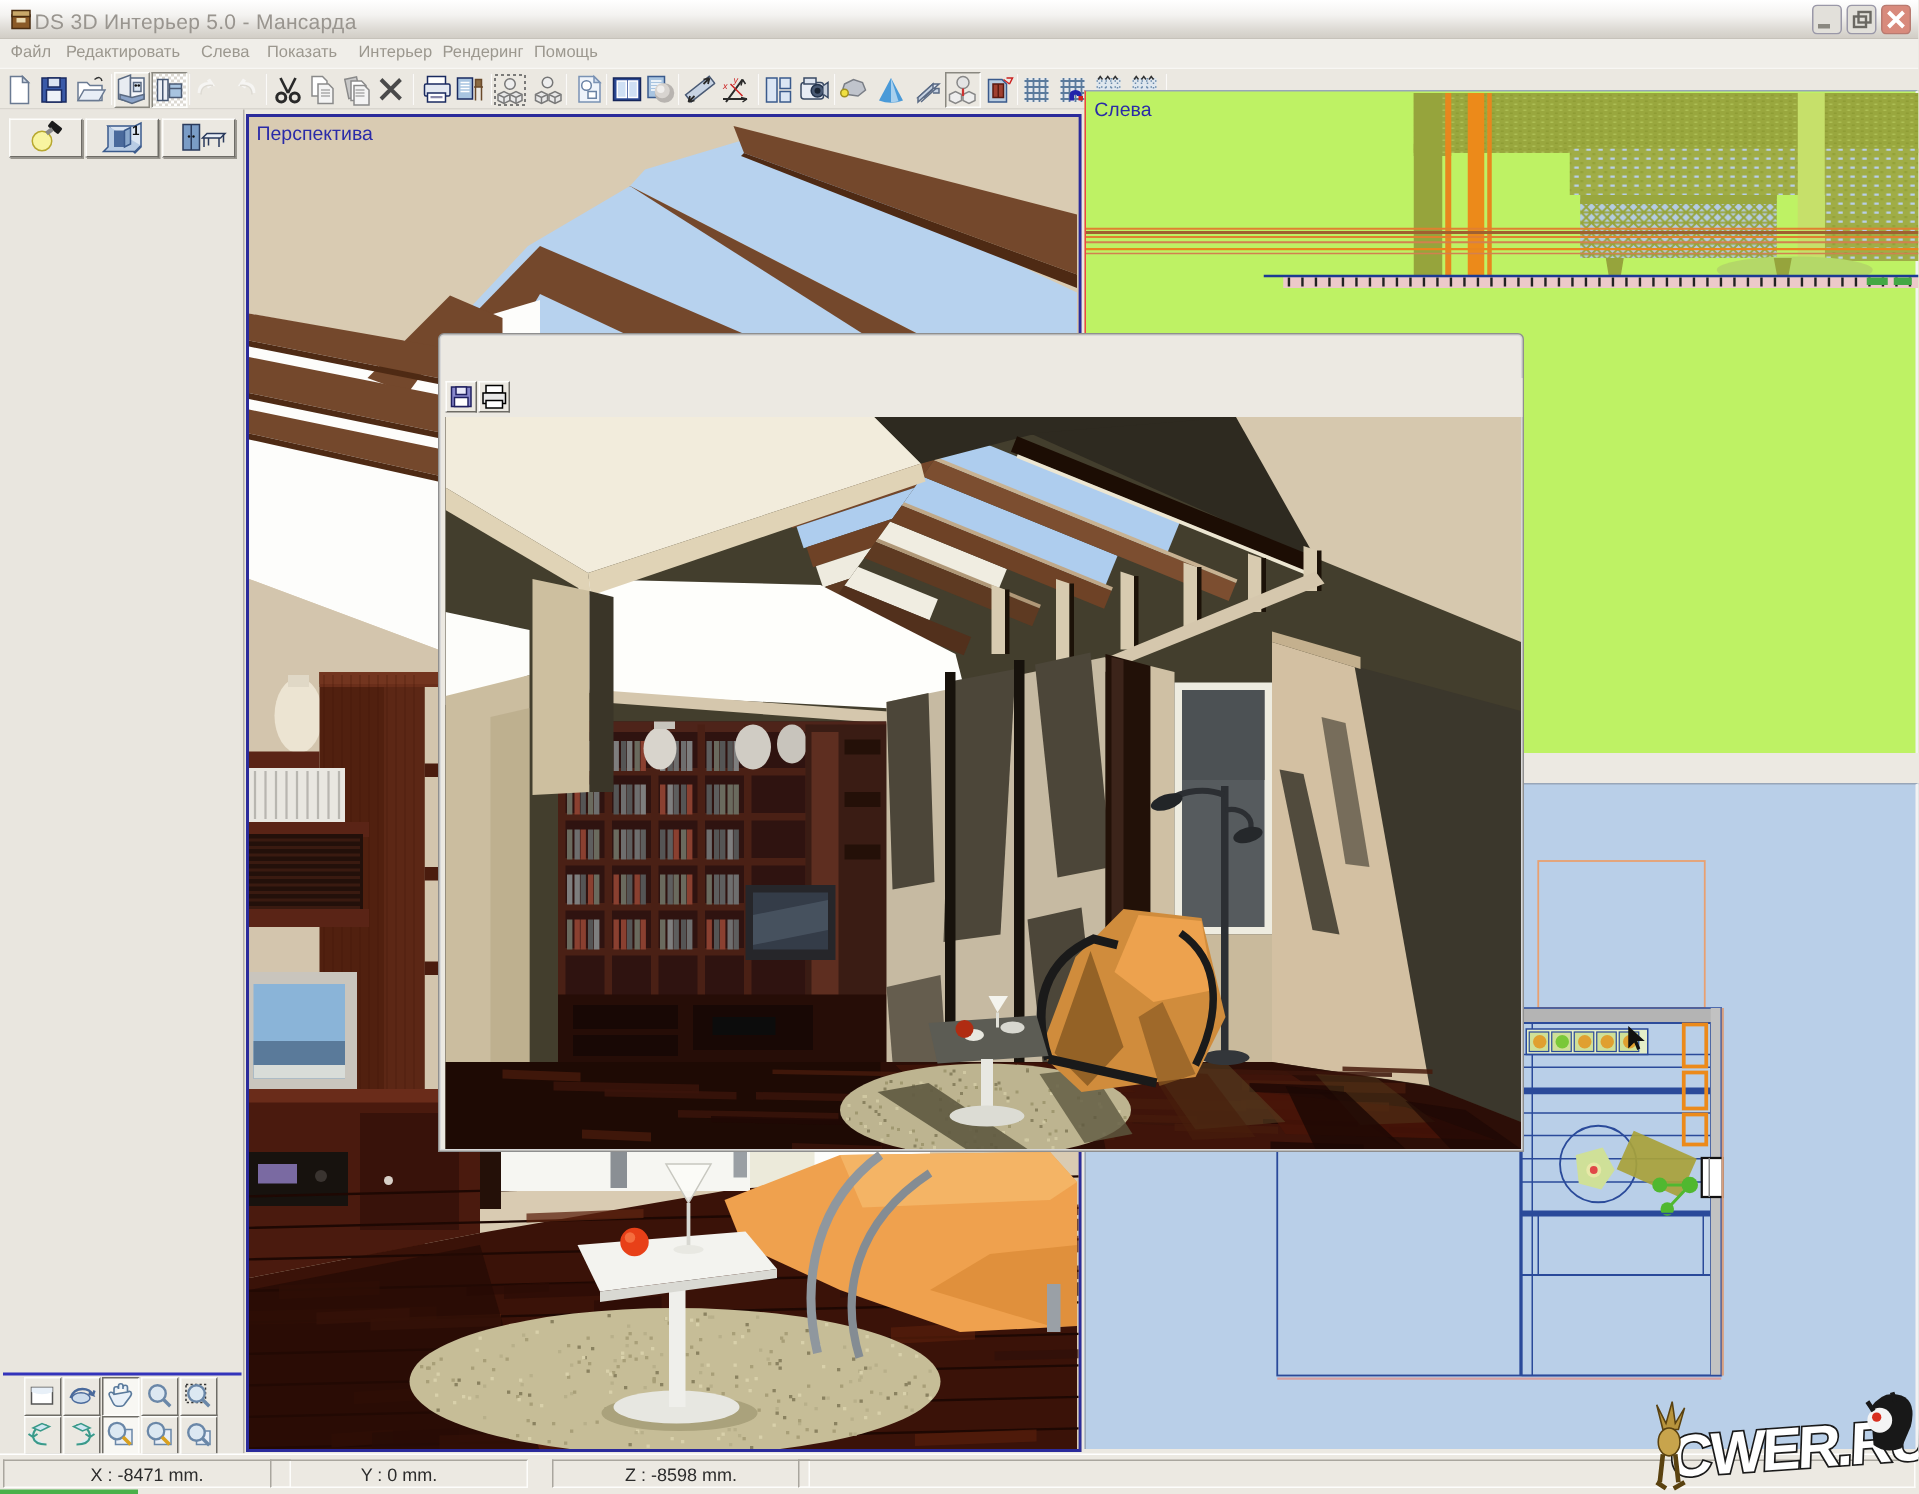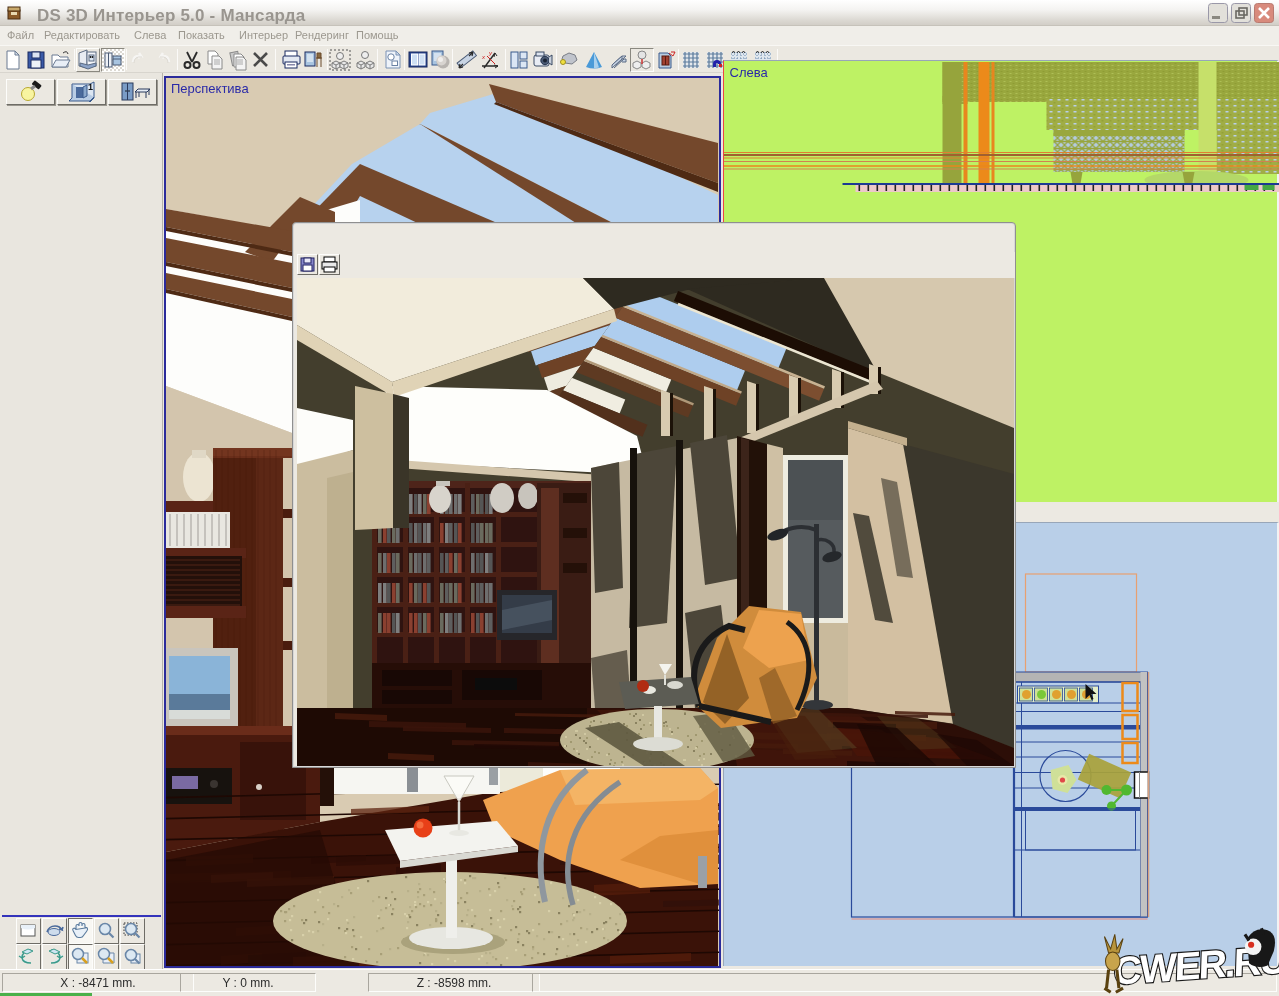--- a/index.html
+++ b/index.html
@@ -1,21 +1,21 @@
 <!DOCTYPE html>
 <html><head><meta charset="utf-8">
 <style>
 html,body{margin:0;padding:0;width:1279px;height:996px;overflow:hidden;
  font-family:"Liberation Sans",sans-serif;background:#ece9e2;position:relative}
 *{box-sizing:border-box}
 .abs{position:absolute}
 #titlebar{left:0;top:0;width:1279px;height:26px;
  background:linear-gradient(#ffffff,#f4f3f1 40%,#dcd9d3 80%,#d2cec7);
  border-bottom:1px solid #c6c2ba}
-#titlebar .txt{position:absolute;left:37px;top:6px;font-size:17px;font-weight:bold;color:#99958f;letter-spacing:0.2px}
+#titlebar .txt{position:absolute;left:23px;top:6px;font-size:14px;font-weight:normal;color:#99958f;letter-spacing:0.2px}
 #menubar{left:0;top:26px;width:1279px;height:19px;background:#f0eee9}
 #menubar span{position:absolute;top:3px;font-size:11px;color:#9c988f}
 #toolbar{left:0;top:45px;width:1279px;height:28px;background:#ebe8e1;border-top:1px solid #f8f7f4;border-bottom:1px solid #d8d5ce}
 .ti{position:absolute;top:3px}
 .tsep{position:absolute;top:3px;width:1px;height:21px;background:#c9c6bf;border-right:1px solid #fbfaf8}
 #leftpanel{left:0;top:73px;width:163px;height:896px;background:#e9e6df;border-right:1px solid #b5b2aa}
 .lbtn{position:absolute;width:49px;height:26px;background:#ebe8e1;border:1px solid;border-color:#fdfdfb #6e6c66 #6e6c66 #fdfdfb;box-shadow:1px 1px 0 #9a978f}
 .pbtn{position:absolute;width:25px;height:26px;background:#ebe8e1;border:1px solid;border-color:#fdfdfb #6e6c66 #6e6c66 #fdfdfb}
 #statusbar{left:0;top:969px;width:1279px;height:27px;background:#ece9e2;border-top:1px solid #fff}
 .spanel{position:absolute;top:3px;height:19px;border:1px solid;border-color:#a9a69e #fdfdfb #fdfdfb #a9a69e;font-size:12px;color:#2c2c2c;text-align:center;padding-top:2px}
@@ -1327,21 +1327,21 @@
         <rect x="357" y="428" width="8" height="36" fill="#e8e8e2"></rect>
         <ellipse cx="361" cy="466" rx="25" ry="7" fill="#dcdcd4"></ellipse>
         <polygon points="362,386 375,386 368,397" fill="#f4f4ee"></polygon>
         <line x1="368" y1="397" x2="368" y2="407" stroke="#e0e0d8" stroke-width="2"></line>
         <circle cx="346" cy="408" r="6" fill="#b02c12"></circle>
       </svg></div>
 </div>
 
 <div class="abs" id="statusbar">
  <div class="spanel" style="left:2px;width:192px">X : -8471 mm.</div>
- <div class="spanel" style="left:180px;width:136px">Y : 0 mm.</div>
+ <div class="spanel" style="left:180px;width:172px">Y : 0 mm.</div>
  <div class="spanel" style="left:368px;width:172px">Z : -8598 mm.</div>
  <div class="spanel" style="left:532px;width:745px"></div>
 </div>
 <div class="abs" style="left:0;top:993px;width:92px;height:3px;background:#4ab04a"></div>
 
 <svg class="abs" id="cwer" viewBox="0 0 183 78">
     <g transform="rotate(-4 90 50)">
       <text x="28" y="66" font-family="Liberation Sans,sans-serif" font-size="38" font-weight="bold" fill="#ffffff" stroke="#1a1a1a" stroke-width="2.2" paint-order="stroke" transform="skewX(-6)" letter-spacing="-2">CWER.RU</text>
     </g>
     <g transform="translate(8,22)">

